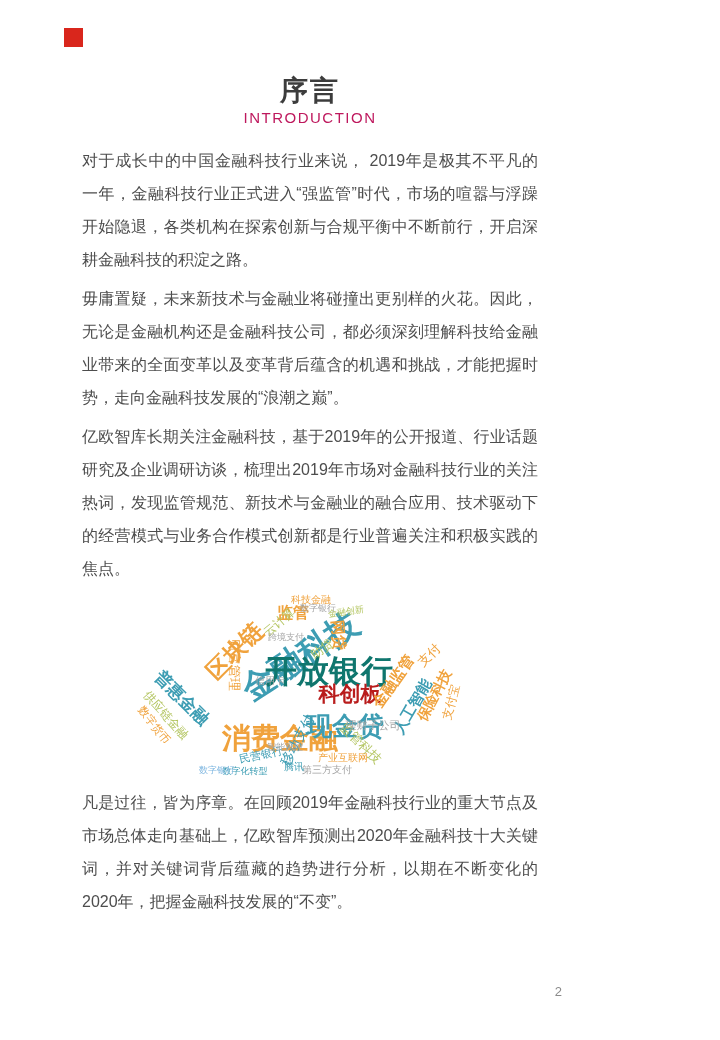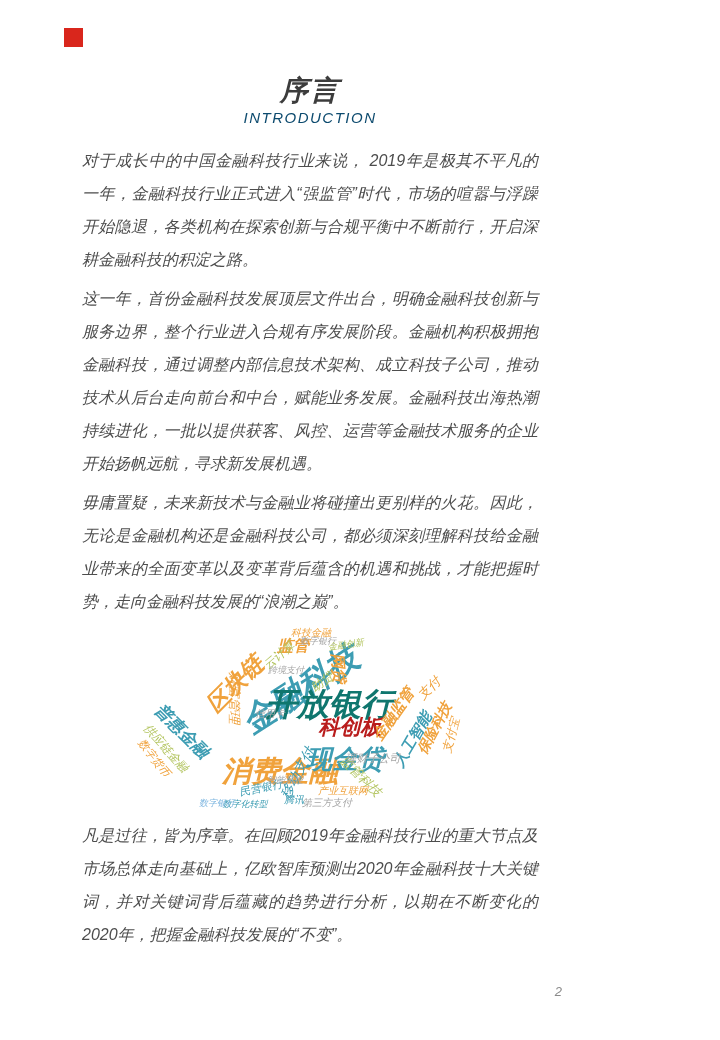--- a/index.html
+++ b/index.html
@@ -3,21 +3,20 @@
 <meta charset="utf-8">
 <style>
   html, body { margin: 0; padding: 0; background: #ffffff; }
   .page {
     position: relative;
     width: 620px;
     height: 1040px;
     background: #ffffff;
     overflow: hidden;
     font-family: "Liberation Sans", sans-serif;
-    font-style: italic;
   }
   .logo-mark {
     position: absolute;
     left: 64px;
     top: 28px;
     width: 19px;
     height: 19px;
     background: #d9261c;
   }
   .header { padding-top: 74px; text-align: center; }
@@ -25,21 +24,21 @@
     margin: 0;
     font-size: 28px;
     line-height: 34px;
     font-weight: bold;
     color: #3c3c3c;
     letter-spacing: 2px;
   }
   .subtitle {
     font-size: 15px;
     line-height: 20px;
-    color: #0c4a6e;
+    color: #be185d;
     letter-spacing: 1.5px;
   }
   .content {
     padding: 16px 82px 0 82px;
   }
   .content p {
     margin: 0 0 6px 0;
     font-size: 16px;
     line-height: 33px;
     color: #4d4d4d;
@@ -80,22 +79,22 @@
 
   <div class="logo-mark" style="background: rgb(217, 38, 28);"></div>
 
   <div class="header">
     <h1 class="title">序言</h1>
     <div class="subtitle">INTRODUCTION</div>
   </div>
 
   <div class="content">
     <p>对于成长中的中国金融科技行业来说， 2019年是极其不平凡的一年，金融科技行业正式进入“强监管”时代，市场的喧嚣与浮躁开始隐退，各类机构在探索创新与合规平衡中不断前行，开启深耕金融科技的积淀之路。</p>
-    <p>这一年，首份金融科技发展顶层文件出台，明确金融科技创新与服务边界，整个行业进入合规有序发展阶段。金融机构积极拥抱金融科技，通过调整内部信息技术架构、成立科技子公司，推动技术从后台走向前台和中台，赋能业务发展。金融科技出海热潮持续进化，一批以提供获客、风控、运营等金融技术服务的企业开始扬帆远航，寻求新发展机遇。</p>
     <p>毋庸置疑，未来新技术与金融业将碰撞出更别样的火花。因此，无论是金融机构还是金融科技公司，都必须深刻理解科技给金融业带来的全面变革以及变革背后蕴含的机遇和挑战，才能把握时势，走向金融科技发展的“浪潮之巅”。</p>
+    <p>亿欧智库长期关注金融科技，基于2019年的公开报道、行业话题研究及企业调研访谈，梳理出2019年市场对金融科技行业的关注热词，发现监管规范、新技术与金融业的融合应用、技术驱动下的经营模式与业务合作模式创新都是行业普遍关注和积极实践的焦点。</p>
 
     <figure class="figure">
       <div class="wordcloud">
           <span class="wc" style="left: 175px; top: 65px; font-size: 33px; color: rgb(61, 157, 179); transform: translate(-50%, -50%) rotate(-33deg); font-weight: bold;">金融科技</span>
           <span class="wc" style="left: 155px; top: 119px; font-size: 29px; color: rgb(240, 162, 60); transform: translate(-50%, -50%) rotate(0deg); font-weight: bold; margin-top: 28px;">消费金融</span>
           <span class="wc" style="left: 204px; top: 80px; font-size: 32px; color: #0f766e; transform: translate(-50%, -50%) rotate(0deg); font-weight: bold;">开放银行</span>
           <span class="wc" style="left: 220px; top: 135px; font-size: 26px; color: rgb(61, 157, 179); transform: translate(-50%, -50%) rotate(0deg); font-weight: bold;">现金贷</span>
           <span class="wc" style="left: 225px; top: 102px; font-size: 21px; color: #b91c1c; transform: translate(-50%, -50%) rotate(0deg); font-weight: bold;">科创板</span>
           <span class="wc" style="left: 110px; top: 60px; font-size: 23px; color: rgb(240, 162, 60); transform: translate(-50%, -50%) rotate(-45deg); font-weight: bold;">区块链</span>
           <span class="wc" style="left: 57px; top: 107px; font-size: 17px; color: rgb(61, 157, 179); transform: translate(-50%, -50%) rotate(45deg); font-weight: bold;">普惠金融</span>

